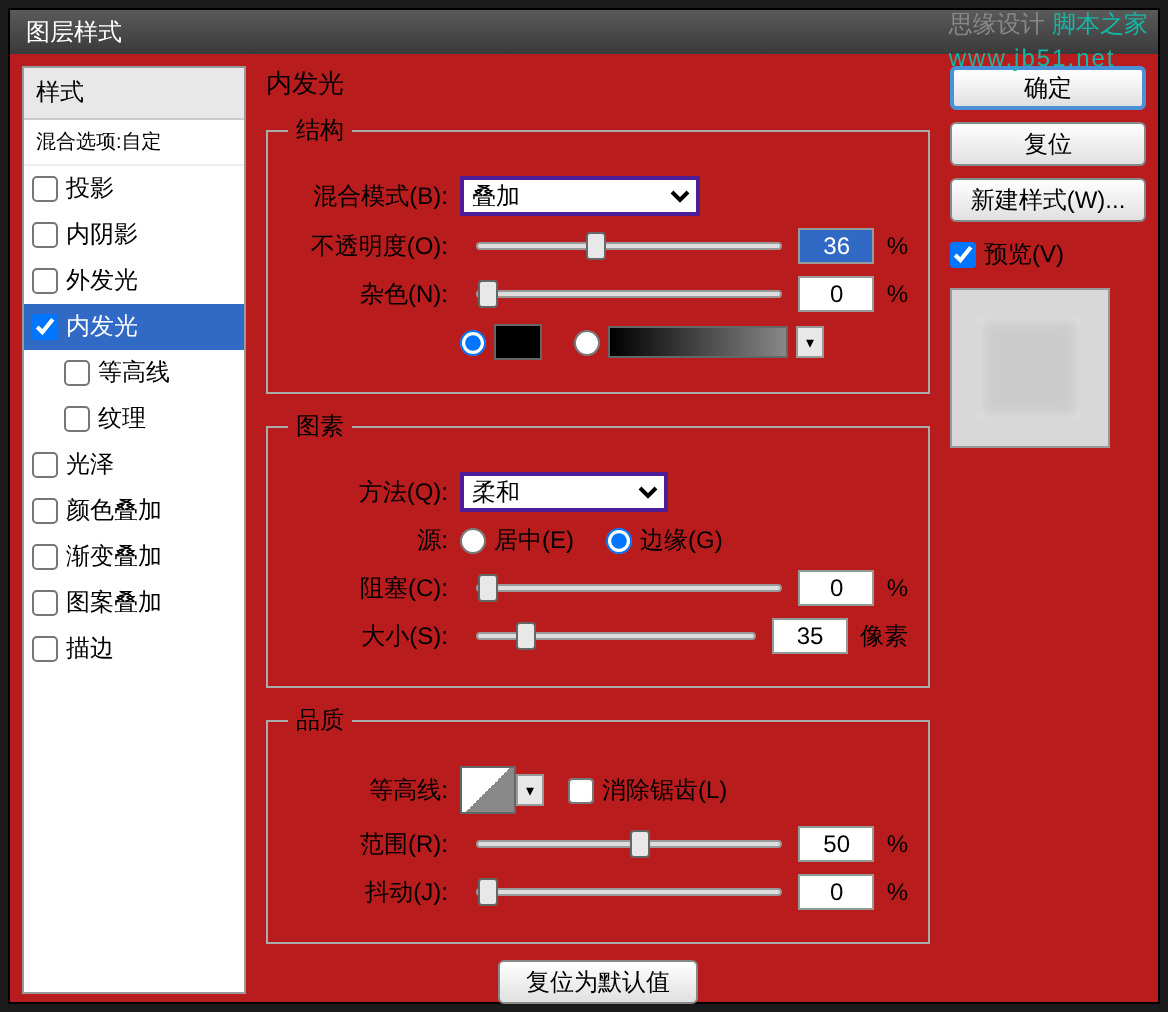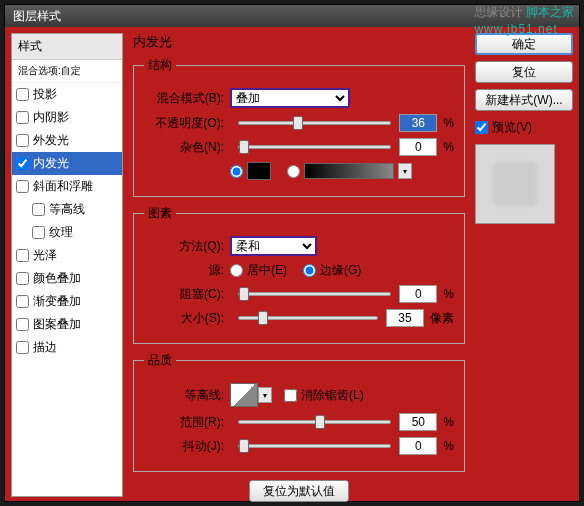--- a/index.html
+++ b/index.html
@@ -70,24 +70,20 @@
             <span>内阴影</span>
           </li>
           <li class="style-item">
             <input type="checkbox" style="">
             <span>外发光</span>
           </li>
           <li class="style-item selected">
             <input type="checkbox" checked="" style="">
             <span>内发光</span>
           </li>
-          <li class="style-item">
-            <input type="checkbox" style="">
-            <span>斜面和浮雕</span>
-          </li>
           <li class="style-item indent">
             <input type="checkbox" style="">
             <span>等高线</span>
           </li>
           <li class="style-item indent">
             <input type="checkbox" style="">
             <span>纹理</span>
           </li>
           <li class="style-item">
             <input type="checkbox" style="">
@@ -147,21 +143,21 @@
             <span class="gradient"></span>
             <span class="dropdown-arrow">▾</span>
           </div>
         </div>
       </fieldset>
 
       <fieldset>
         <legend>图素</legend>
         <div class="row">
           <span class="row-label">方法(Q):</span>
-          <select style="width:87px"><option>柔和</option></select>
+          <select style="width:104px"><option>柔和</option></select>
         </div>
         <div class="row">
           <span class="row-label">源:</span>
           <label class="checkbox-label">
               <input type="radio" name="src" style="">
               <span>居中(E)</span>
             </label>
           <span style="width:16px"></span>
           <label class="checkbox-label">
               <input type="radio" name="src" checked="" style="">

